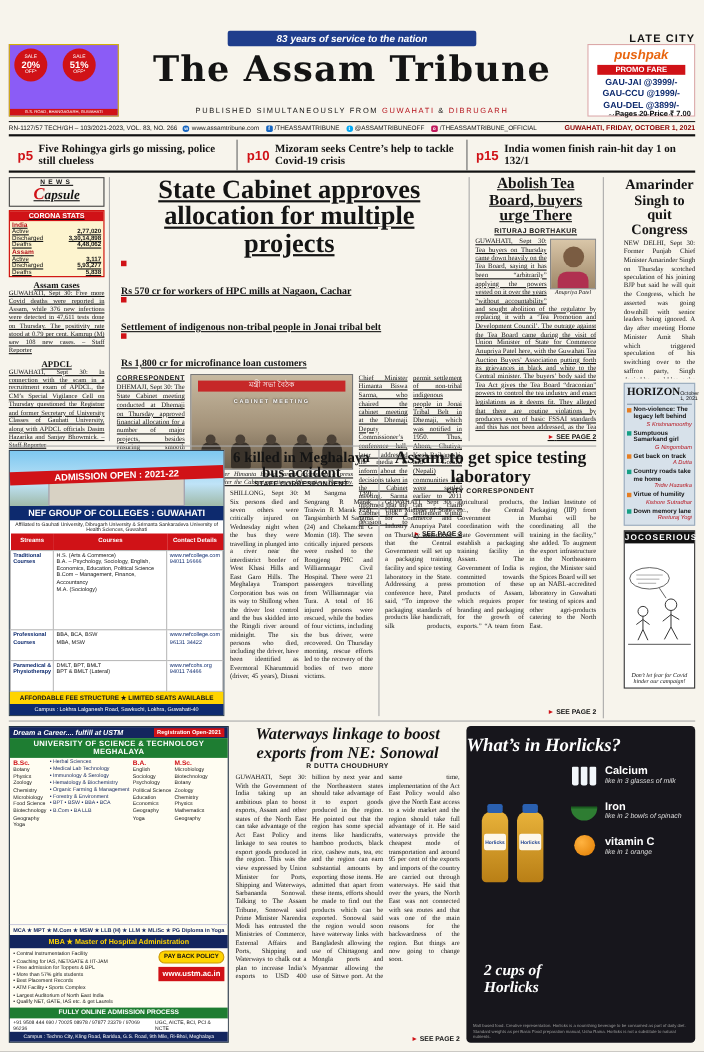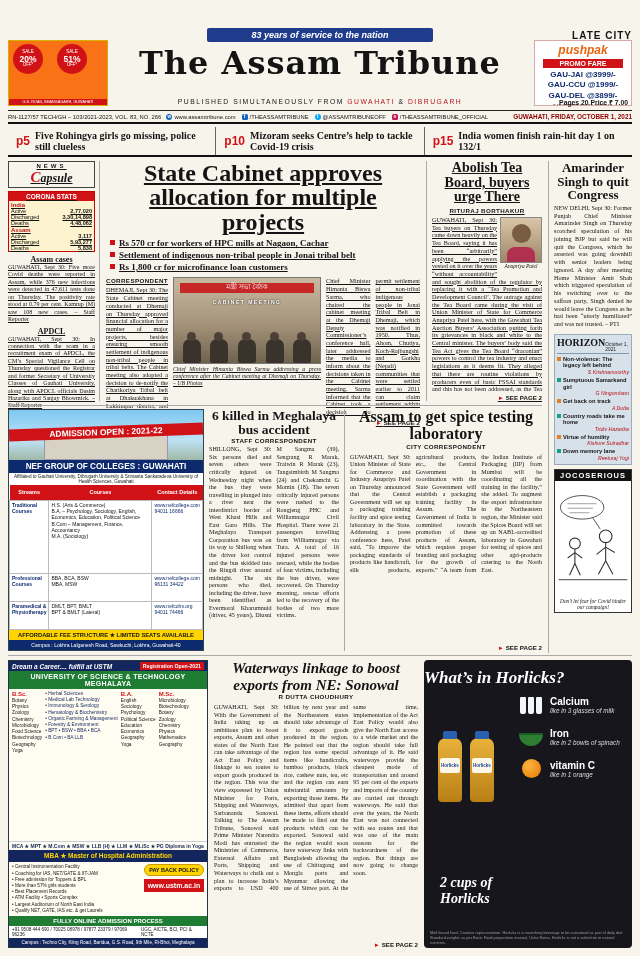--- a/index.html
+++ b/index.html
@@ -6,21 +6,21 @@
   body { background:#8f8f8f; font-family:"Liberation Serif", serif; }
   .page { position:relative; width:640px; height:956px; margin:0 auto; background:#f7f4ec; color:#141414; overflow:hidden; }
   .red { color:#b5121b; }
 
   
   .strip-row { position:absolute; top:27px; left:8px; right:8px; height:16px; display:flex; align-items:center; }
   .strip-side { flex:1; }
   .blue-strip { background:#1f3d8c; color:#fff; font-family:"Liberation Sans",sans-serif; font-style:italic; font-weight:bold; font-size:9px; padding:2px 44px; border-radius:2px; }
   .edition { flex:1; text-align:right; font-family:"Liberation Sans",sans-serif; font-weight:bold; font-size:10px; letter-spacing:1px; }
 
-  .ad-lavish { position:absolute; top:40px; left:8px; width:100px; height:66px; background:#f97316; border:1px solid #d4b106; font-family:"Liberation Sans",sans-serif; overflow:hidden; }
+  .ad-lavish { position:absolute; top:40px; left:8px; width:100px; height:66px; background:#8b5cf6; border:1px solid #d4b106; font-family:"Liberation Sans",sans-serif; overflow:hidden; }
   .sale-circle { position:absolute; width:30px; height:30px; border-radius:50%; background:#d01217; color:#fff; display:flex; flex-direction:column; align-items:center; justify-content:center; line-height:1; text-align:center; }
   .sale-a { top:3px; left:4px; } .sale-b { top:3px; right:20px; }
   .s1 { font-size:4.5px; } .s2 { font-size:8.5px; font-weight:bold; } .s3 { font-size:4.5px; }
   .lavish-lines { position:absolute; top:35px; left:0; right:0; text-align:center; font-weight:bold; line-height:1.2;margin-top:24px; }
   .lv1, .lv2 { font-size:4.8px; display:block; }
   .lavish-name { display:block; font-size:9.5px; font-weight:bold; letter-spacing:1.5px; }
   .lavish-addr { position:absolute; bottom:0; left:0; right:0; background:#d01217; color:#fff; font-size:3.8px; text-align:center; padding:1px 0; }
 
   .masthead-title { position:absolute; top:44px; left:112px; width:416px; text-align:center; font-family:"DejaVu Serif",serif; font-weight:bold; font-size:32px; letter-spacing:1px; white-space:nowrap; }
 
@@ -63,21 +63,21 @@
   .corona td { padding:0 2px; }
   .corona .region td { color:#b5121b; font-weight:bold; font-size:6px; padding-top:1px; }
   .corona td.val { text-align:right; font-weight:bold; }
   .cap-story { margin-top:3px; }
   .cap-h { font-weight:bold; font-size:8px; text-align:center; }
   .cap-b { font-size:6px; line-height:1.24; text-align:justify; }
 
   .main-story { flex:1; padding:0 6px; display:flex; flex-direction:column; }
   .main-headline { font-weight:bold; font-size:24px; text-align:center; line-height:1.02; margin-bottom:4px; }
   .bullets { margin:0 0 4px 4px; }
-  .bullet { font-weight:bold; font-size:9px; line-height:1.3; display:flex; gap:4px; align-items:baseline; }
+  .bullet { font-weight:bold; font-size:9px; line-height:1.3; display:flex; gap:16px; align-items:baseline;flex-direction:column; }
   .bullet .sq { width:5px; height:5px; background:#d01217; flex:0 0 auto; transform:translateY(-1px); }
   .story-row { flex:1; display:flex; gap:5px; min-height:0; }
   .ms-col1 { width:62px; }
   .byline { text-align:center; font-family:"Liberation Sans",sans-serif; font-weight:bold; font-size:6.2px; letter-spacing:.4px; margin-bottom:2px; }
   .body-text { font-size:6.2px; line-height:1.24; text-align:justify; overflow:hidden; }
   .ms-col1 .body-text { height:132px; }
   .photo-wrap { width:148px; }
   .photo { position:relative; height:87px; background:linear-gradient(180deg,#c7b9a0 0%,#a4937a 55%,#6f614e 100%); border:1px solid #777; overflow:hidden; }
   .photo-banner { position:absolute; top:5px; left:6px; right:6px; background:#c62828; color:#fff; text-align:center; font-size:7px; line-height:1.1; padding:1px 0; }
   .photo-banner-sub { position:absolute; top:21px; left:0; right:0; text-align:center; color:#fff; font-family:"Liberation Sans",sans-serif; font-weight:bold; font-size:5px; letter-spacing:1.5px; text-shadow:0 0 2px #000; }
@@ -93,21 +93,21 @@
   .tea-col { width:116px; border-left:1px solid #aaa; padding-left:5px; display:flex; flex-direction:column; }
   .tea-headline { font-weight:bold; font-size:14px; text-align:center; line-height:1.05; margin-bottom:2px; }
   .tea-photo { float:right; width:42px; margin:1px 0 2px 3px; }
   .tp-img { height:46px; background:linear-gradient(180deg,#d9c6a8,#9e8768); border:1px solid #888; position:relative; overflow:hidden; }
   .tp-img::before { content:""; position:absolute; top:6px; left:11px; width:19px; height:19px; border-radius:50%; background:#7a5c42; }
   .tp-img::after { content:""; position:absolute; bottom:0; left:6px; right:6px; height:15px; border-radius:8px 8px 0 0; background:#b03050; }
   .tp-cap { font-style:italic; font-size:5.4px; text-align:center; }
   .tea-body { font-size:6.2px; line-height:1.24; text-align:justify; height:188px; overflow:hidden; }
 
   
-  .right-rail { position:absolute; top:161px; left:548px; width:84px; height:492px; border-left:1px solid #aaa; padding-left:5px; }
+  .right-rail { position:absolute; top:161px; left:548px; width:84px; height:492px; border-left:1px solid #aaa; padding-left:18px; }
   .ama-headline { font-weight:bold; font-size:13px; text-align:center; line-height:1.05; margin-bottom:2px; }
   .ama-body { font-size:6.2px; line-height:1.25; text-align:justify; height:126px; overflow:hidden; }
   .horizon { margin-top:4px; background:#d7e1ea; border:1px solid #9aabbc; padding:2px 2px 3px; }
   .hz-head { display:flex; justify-content:space-between; align-items:baseline; border-bottom:1px solid #8899aa; padding-bottom:1px; }
   .hz-title { font-weight:bold; font-size:10px; }
   .hz-date { font-family:"Liberation Sans",sans-serif; font-size:4.8px; }
   .hz-item { margin-top:2px; }
   .hz-t { font-family:"Liberation Sans",sans-serif; font-weight:bold; font-size:5.7px; line-height:1.15; display:flex; gap:2px; }
   .hz-sq { width:4px; height:4px; background:#e67e22; flex:0 0 auto; margin-top:1px; }
   .hz-item:nth-child(odd) .hz-sq { background:#16a085; }

